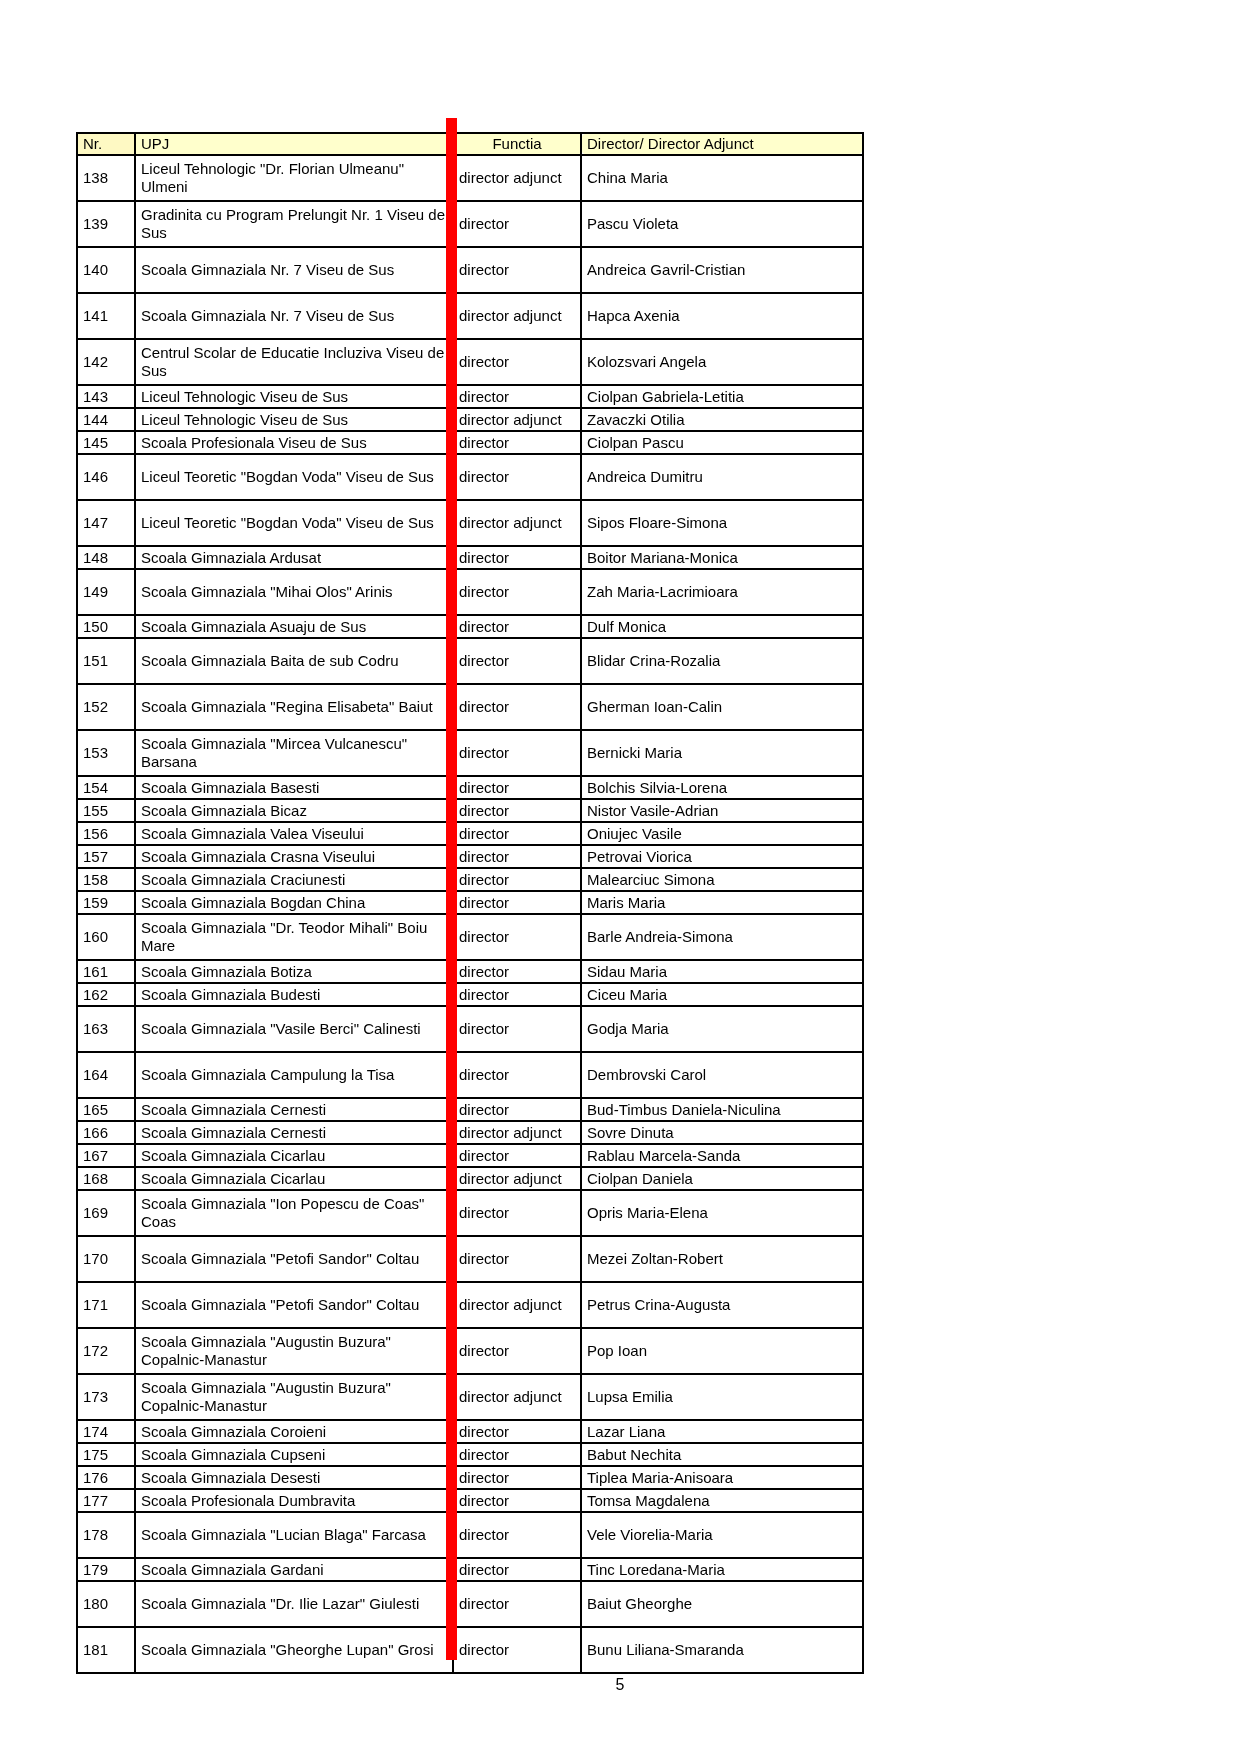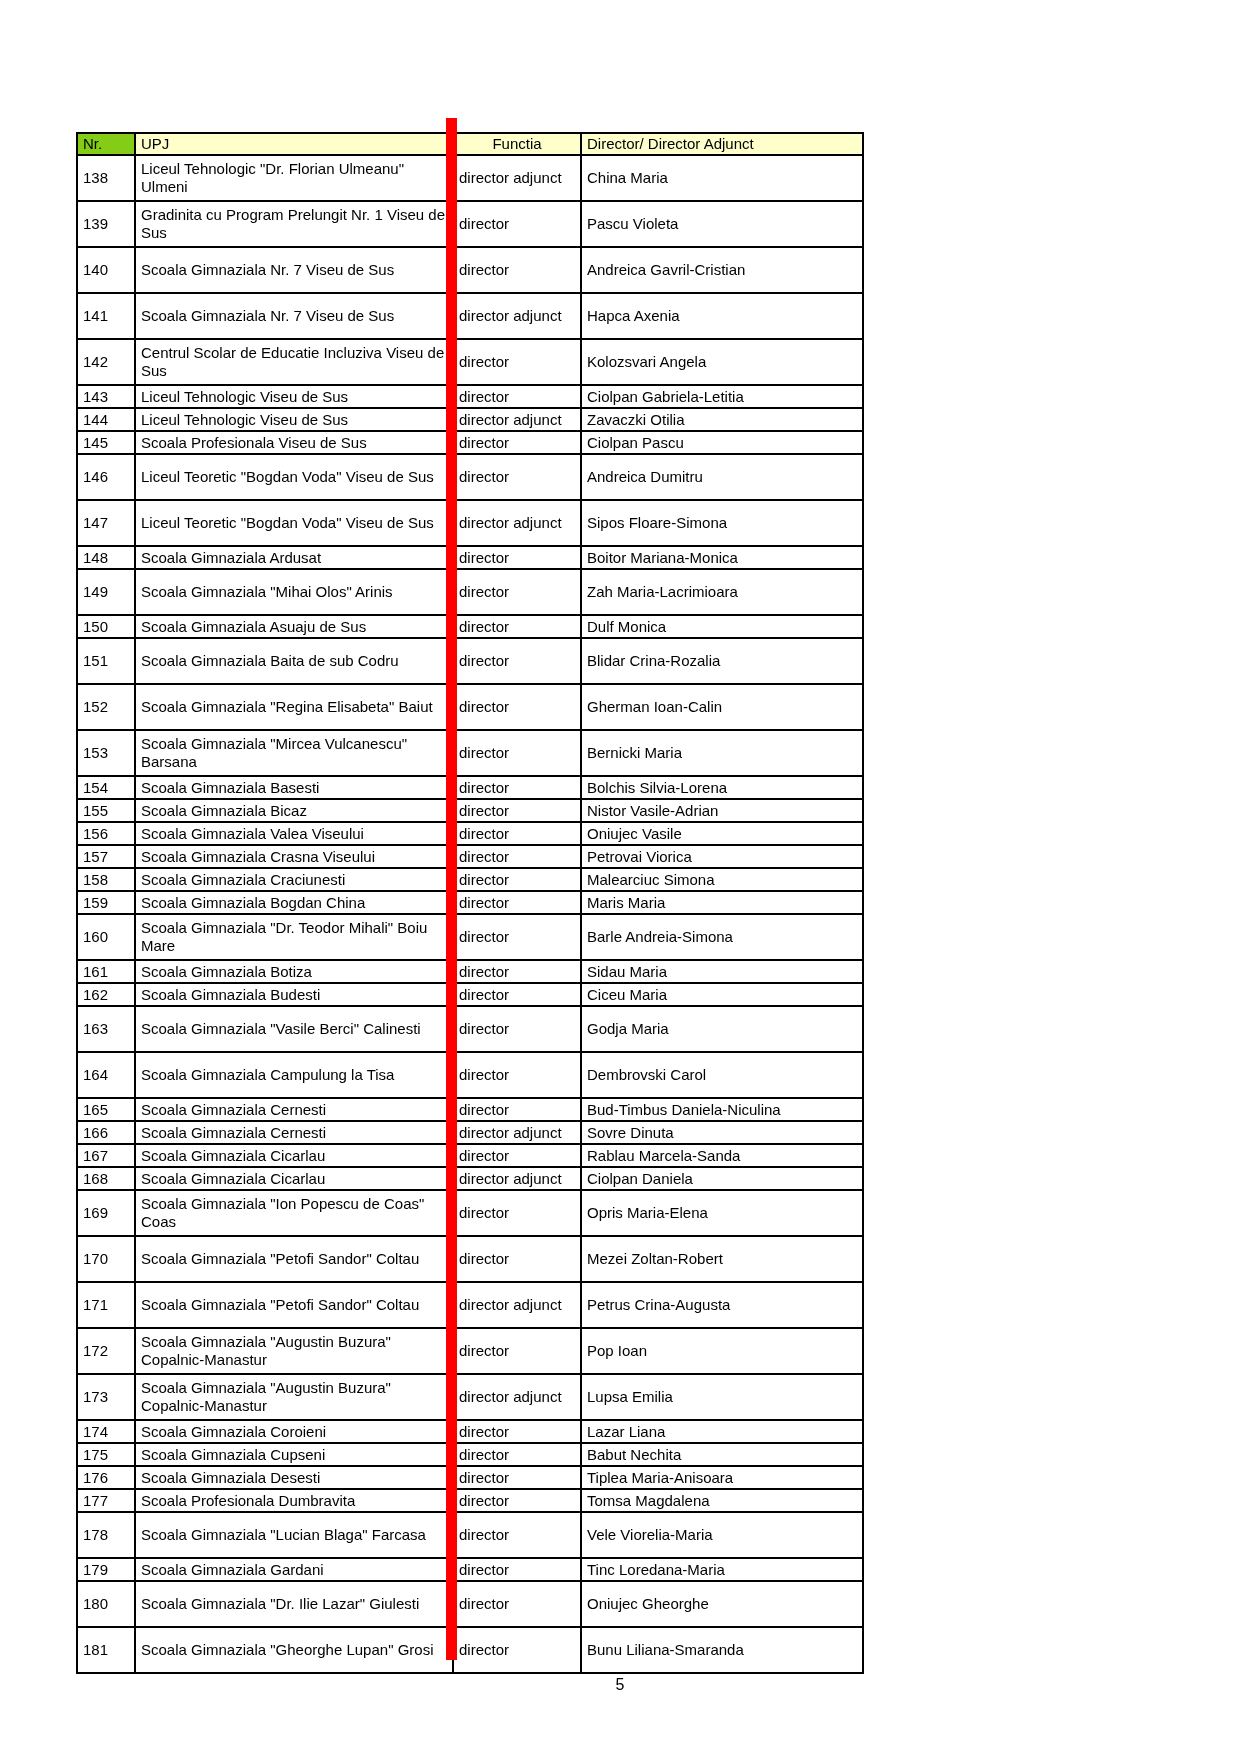--- a/index.html
+++ b/index.html
@@ -65,21 +65,21 @@
 
   <table class="directors">
     <colgroup>
       <col style="width:58px">
       <col style="width:318px">
       <col style="width:128px">
       <col style="width:282px">
     </colgroup>
     <thead>
       <tr>
-        <th style="background: #84cc16;">Nr.</th>
+        <th style="background: #fef9c3;">Nr.</th>
         <th style="background: rgb(255, 255, 204); margin-top: 20px;">UPJ</th>
         <th style="background: rgb(255, 255, 204); text-align: center;">Functia</th>
         <th style="background: rgb(255, 255, 204); border-radius: 7px;">Director/ Director Adjunct</th>
       </tr>
     </thead>
     <tbody>
         <tr class="tall">
           <td>138</td>
           <td>Liceul Tehnologic "Dr. Florian Ulmeanu" Ulmeni</td>
           <td>director adjunct</td>
@@ -328,21 +328,21 @@
         <tr class="short">
           <td>179</td>
           <td>Scoala Gimnaziala Gardani</td>
           <td>director</td>
           <td>Tinc Loredana-Maria</td>
         </tr>
         <tr class="tall">
           <td>180</td>
           <td>Scoala Gimnaziala "Dr. Ilie Lazar" Giulesti</td>
           <td>director</td>
-          <td>Oniujec Gheorghe</td>
+          <td>Baiut Gheorghe</td>
         </tr>
         <tr class="tall">
           <td>181</td>
           <td>Scoala Gimnaziala "Gheorghe Lupan" Grosi</td>
           <td>director</td>
           <td>Bunu Liliana-Smaranda</td>
         </tr>
       </tbody>
   </table>
 

